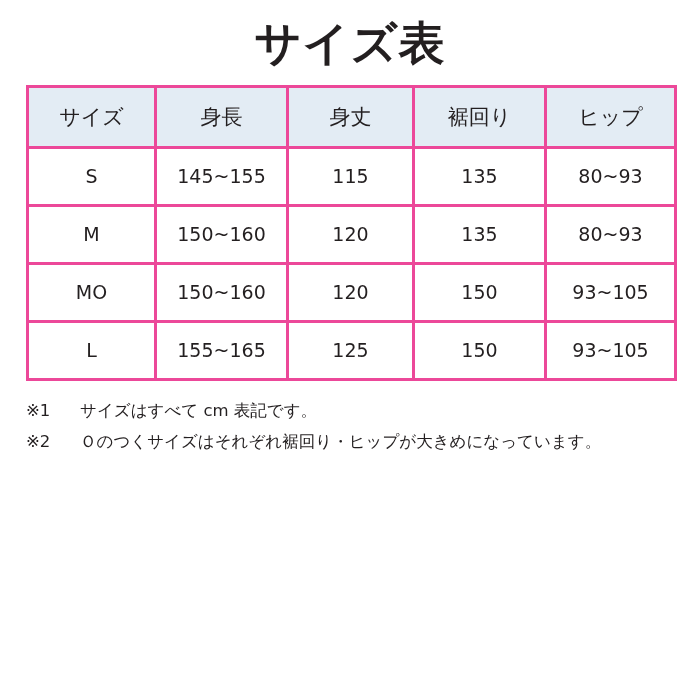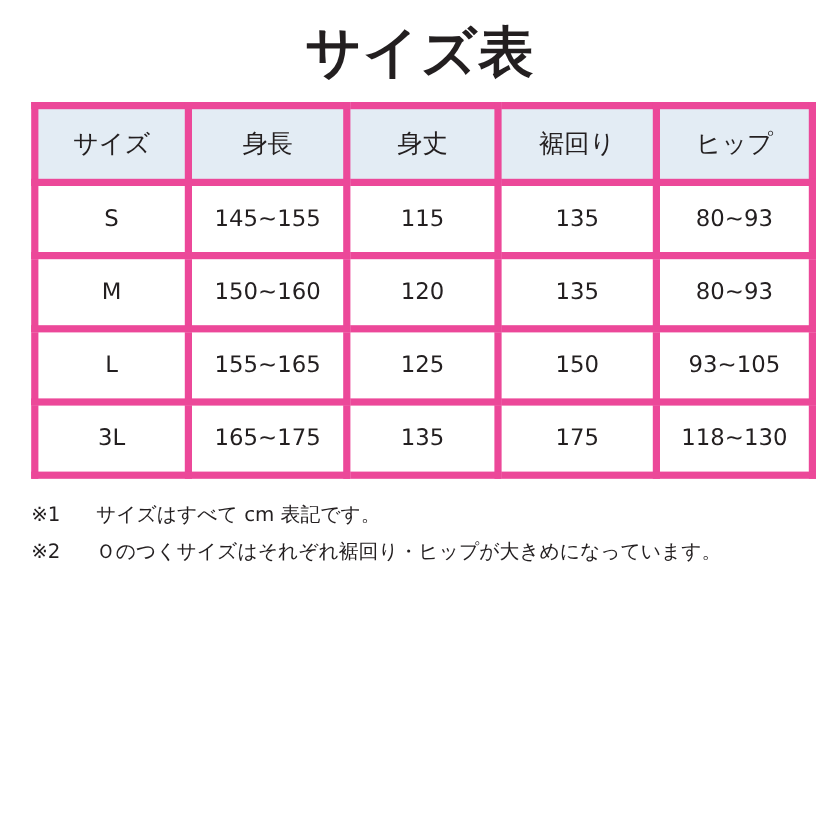--- a/index.html
+++ b/index.html
@@ -35,21 +35,21 @@
     padding: 0 26px;
     box-sizing: border-box;
   }
   table.size-table {
     width: 648px;
     border-collapse: collapse;
     table-layout: fixed;
   }
   table.size-table th,
   table.size-table td {
-    border: 6px solid #ec4899;
+    border: 3px solid #ec4899;
     text-align: center;
     vertical-align: middle;
     font-size: 19px;
     font-weight: 400;
     color: #231f20;
     height: 55px;
     padding: 0;
   }
   table.size-table thead th {
     background: #e3ecf4;
@@ -117,32 +117,32 @@
           <td>80~93</td>
         </tr>
         <tr>
           <td>M</td>
           <td>150~160</td>
           <td>120</td>
           <td>135</td>
           <td>80~93</td>
         </tr>
         <tr>
+          <td>MO</td>
+          <td>150~160</td>
+          <td>120</td>
+          <td>150</td>
+          <td>93~105</td>
+        </tr>
+        <tr>
           <td>L</td>
           <td>155~165</td>
           <td>125</td>
           <td>150</td>
           <td>93~105</td>
-        </tr>
-        <tr>
-          <td>3L</td>
-          <td>165~175</td>
-          <td>135</td>
-          <td>175</td>
-          <td>118~130</td>
         </tr>
       </tbody>
     </table>
   </div>
 
   <div class="notes">
     <div class="note-row">
       <span class="note-mark">※1</span>
       <span class="note-text">サイズはすべて cm 表記です。</span>
     </div>

